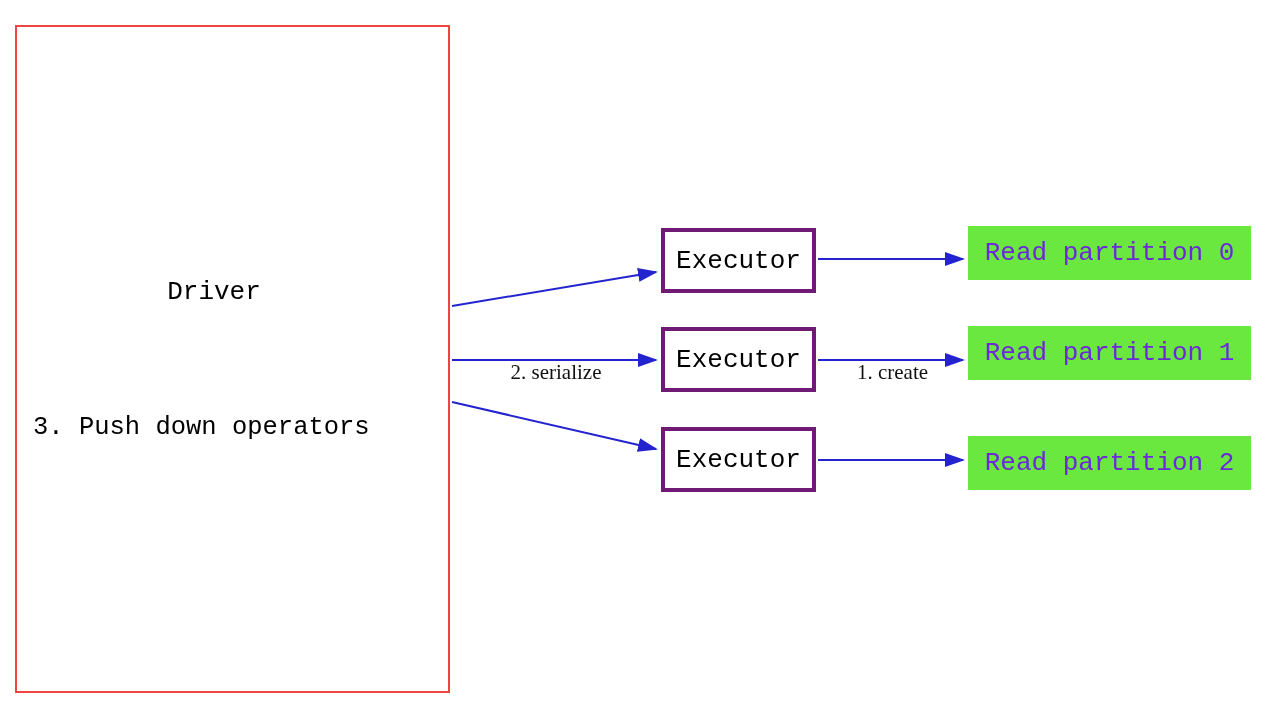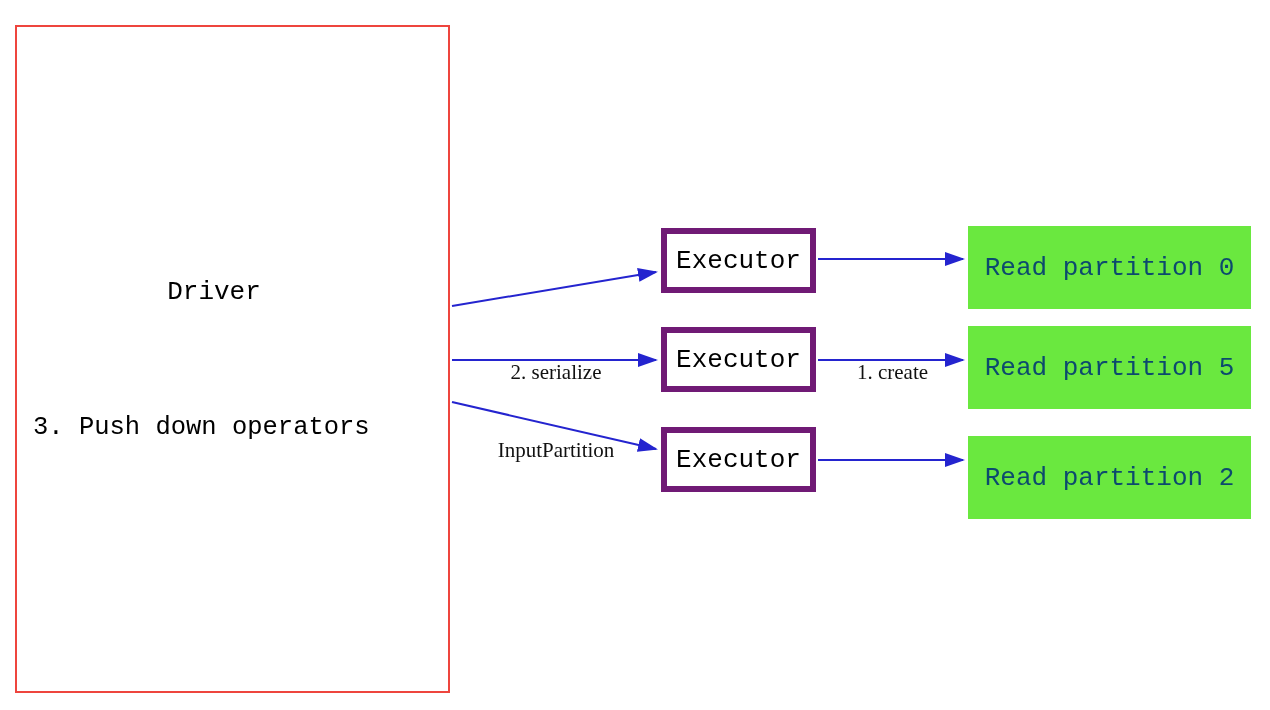--- a/index.html
+++ b/index.html
@@ -37,45 +37,45 @@
     left: 33px; top: 364px;
     font-size: 25.5px;
     line-height: 25.6px;
     white-space: pre;
   }
 
   
   .executor-box {
     left: 661px;
     width: 155px; height: 65px;
-    border: 6px solid #701a75;
+    border: 4px solid #701a75;
     box-sizing: border-box;
     background: #ffffff;
     display: flex;
     align-items: center;
     justify-content: center;
     font-size: 26px;
     white-space: pre;
   }
   .exec-0 { top: 228px; }
   .exec-1 { top: 327px; }
   .exec-2 { top: 427px; }
 
   
   .partition-box {
     left: 968px;
-    width: 283px; height: 83px;
+    width: 283px; height: 54px;
     background: #6ae83f;
     box-sizing: border-box;
     display: flex;
     align-items: center;
     justify-content: center;
     font-size: 26px;
     white-space: pre;
-    color: #0c4a6e;
+    color: #6d28d9;
   }
   .part-0 { top: 226px; }
   .part-1 { top: 326px; }
   .part-2 { top: 426px; margin-top: 10px; }
 
   
   .arrow-label {
     font-family: "Liberation Serif", "DejaVu Serif", serif;
     font-size: 21px;
     line-height: 26px;
@@ -114,29 +114,28 @@
   <span>Executor</span>
 </div>
 <div class="abs executor-box exec-2">
   <span>Executor</span>
 </div>
 
 <div class="abs partition-box part-0">
   <span>Read partition 0</span>
 </div>
 <div class="abs partition-box part-1">
-  <span>Read partition 5</span>
+  <span>Read partition 1</span>
 </div>
 <div class="abs partition-box part-2">
   <span>Read partition 2</span>
 </div>
 
 <div class="abs arrow-label label-serialize">
   <div>2. serialize</div>
-  <div>InputPartition</div>
 </div>
 <div class="abs arrow-label label-create-reader">
   <div>1. create</div>
 </div>
 
 <svg class="abs arrows-layer" viewBox="0 0 1270 710" xmlns="http://www.w3.org/2000/svg">
   <defs>
     <marker id="ah" markerWidth="10" markerHeight="7" refX="9" refY="3.5" orient="auto" markerUnits="strokeWidth">
       <path d="M0,0 L10,3.5 L0,7 Z" fill="#2424cf"></path>
     </marker>

